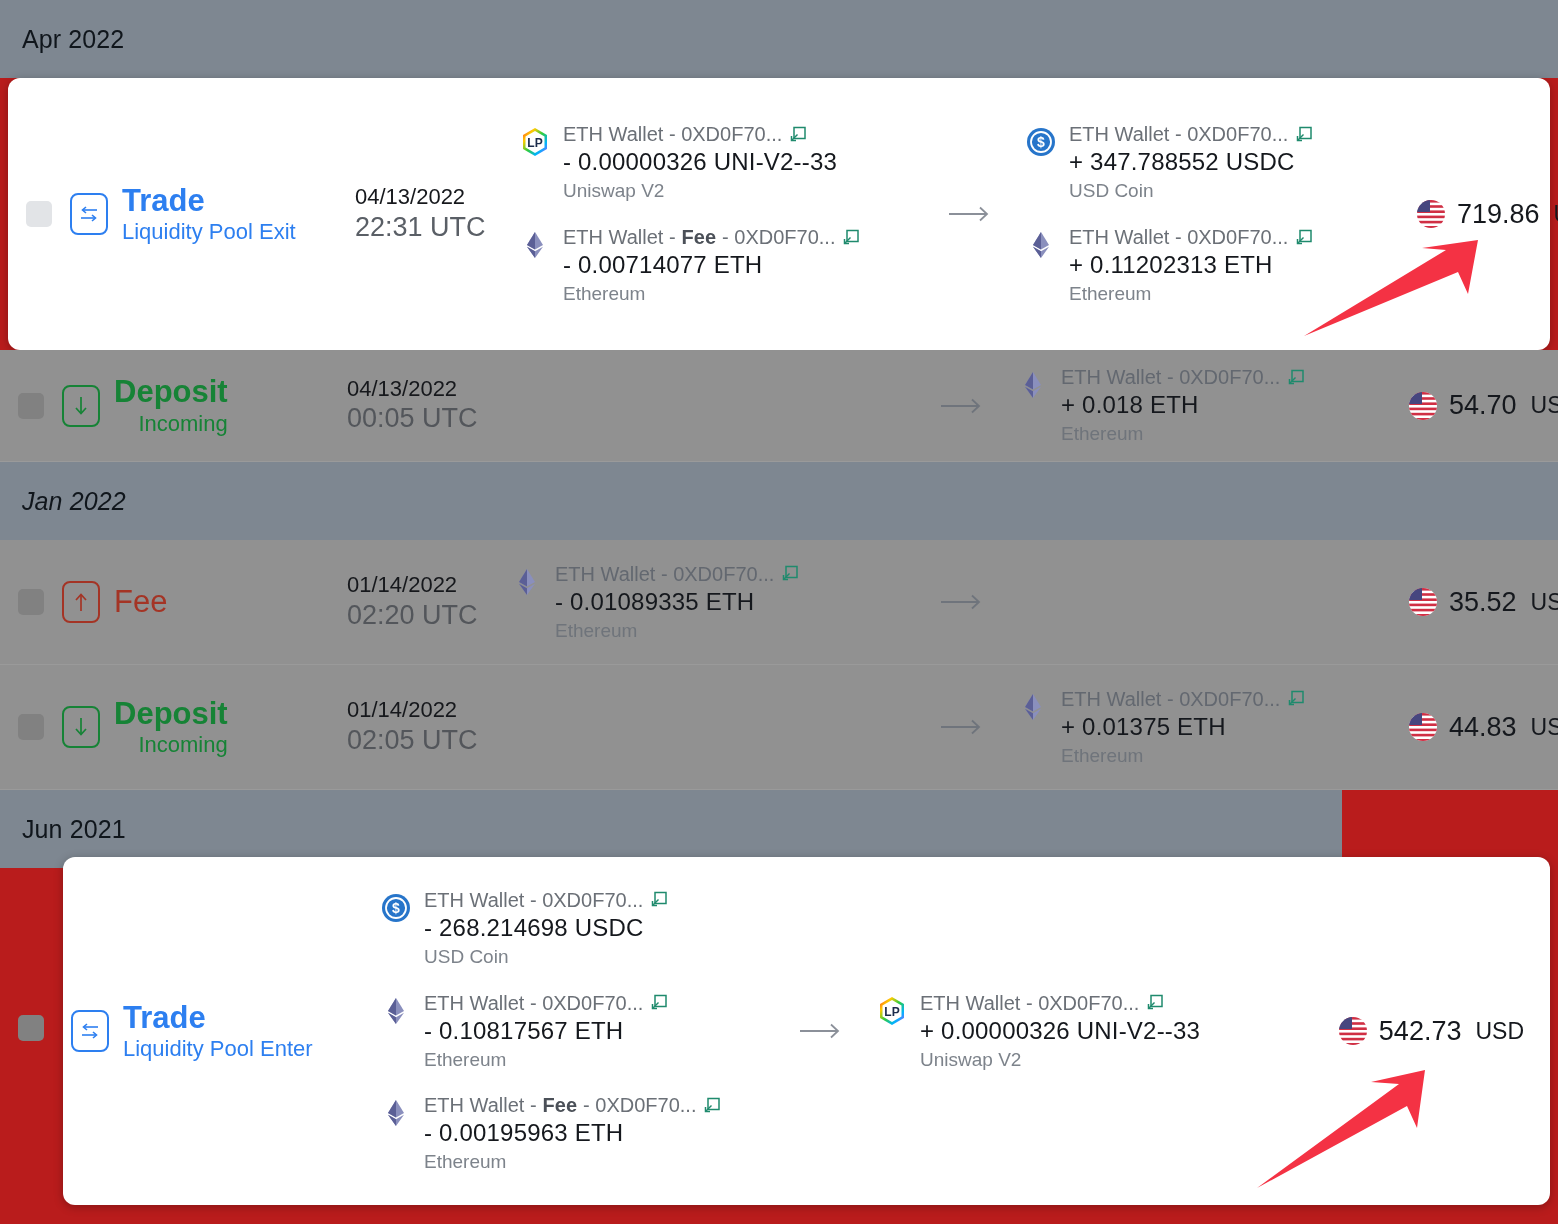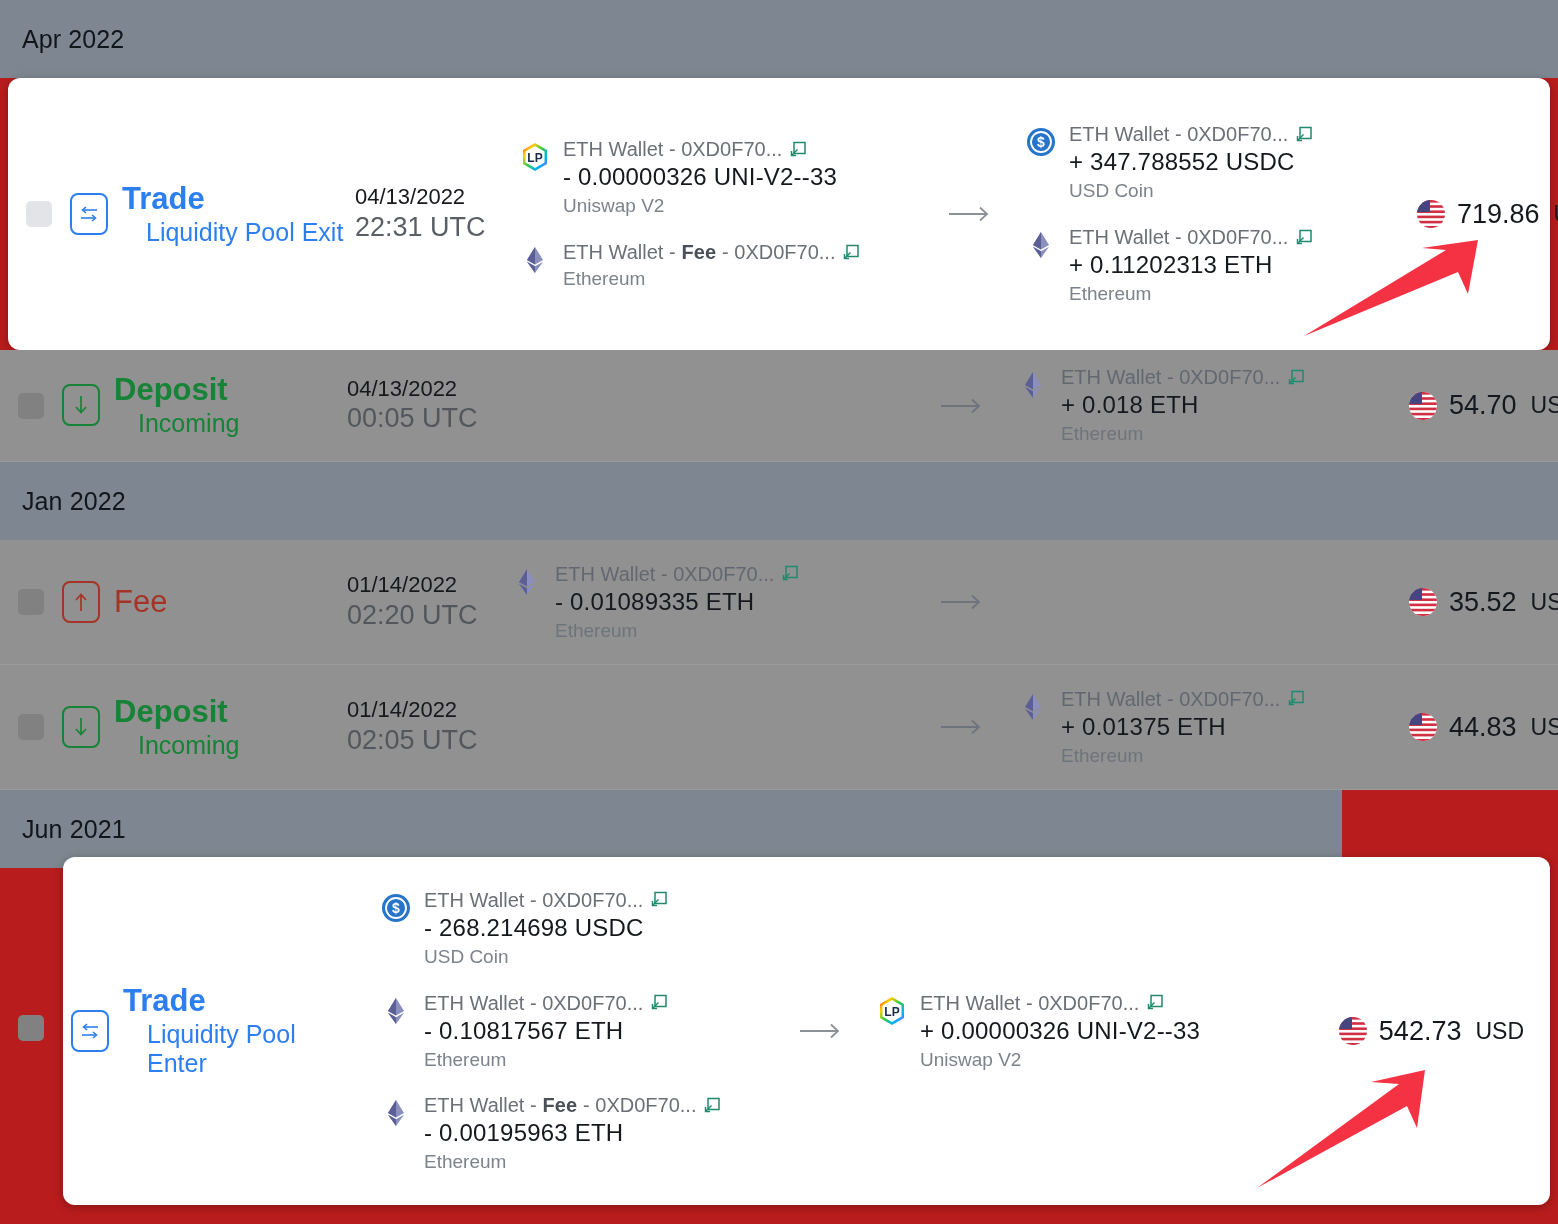--- a/index.html
+++ b/index.html
@@ -56,23 +56,23 @@
     display: flex; align-items: center; gap: 14px;
   }
   .type-badge {
     width: 38px; height: 42px; border-radius: 8px;
     border: 2px solid currentColor;
     display: flex; align-items: center; justify-content: center;
     flex: 0 0 38px;
   }
   .type-text { display: flex; flex-direction: column; line-height: 1.18; }
   .type-title { font-size: 31px; font-weight: 700; }
-  .type-sub { font-size: 25px; font-weight: 400; margin-left: 24px; }
+  .type-sub { font-size: 22px; font-weight: 400; }
   .t-trade { color: #2d7ff0; }
-  .t-deposit { color: #1a9d3d; }
+  .t-deposit { color: #1a9d3d; text-align: right; }
   .t-fee { color: #e23b27; }
   .dim .t-deposit { color: #168336; }
   .dim .t-fee { color: #a43425; }
 
   .col-date {
     width: 150px; flex: 0 0 150px;
     display: flex; flex-direction: column; line-height: 1.22;
   }
   .date-d { font-size: 22px; color: #16181c; }
   .date-t { font-size: 27px; color: #5a5f66; }
@@ -203,20 +203,21 @@
               <b>Fee</b>
               <span> - 0XD0F70...</span>
             <span class="ext-link">
               <svg width="20" height="20" viewBox="0 0 20 20" fill="none" stroke="#1f8a6d" stroke-width="1.5">
                 <rect x="6" y="2.5" width="11" height="11"></rect>
                 <path d="M9.5 9.5 L3.5 15.5"></path>
                   <path d="M3.5 11 L3.5 15.5 L8 15.5"></path>
               </svg>
             </span>
           </span>
+          <span class="asset-amt">- 0.00714077 ETH</span>
           <span class="asset-net">Ethereum</span>
         </span>
       </div>
     </div>
 
     <div class="col-arrow">
       <svg width="46" height="20" viewBox="0 0 46 20" fill="none" stroke="#8b9099" stroke-width="1.8">
         <path d="M2 10 H40"></path>
           <path d="M33 3.5 L40 10 L33 16.5"></path>
       </svg>
@@ -368,21 +369,21 @@
             </g>
             <rect width="15" height="14" fill="#46467f"></rect>
           </g>
         </svg>
       </span>
       <span class="usd-amt">54.70</span>
       <span class="usd-cur">USD</span>
     </div>
   </div>
 
-  <div class="month-header" style="position:absolute; left:0; top:462px; width:1558px; height:78px;">
+  <div class="month-header" style="position:absolute; left:0; top:462px; width:1558px; height:78px;font-style:italic;">
     <span>Jan 2022</span>
   </div>
 
   <div class="txn-row dim" style="position:absolute; left:0; top:540px; width:1558px; height:125px;">
     <div class="col-check">
       <div class="checkbox"></div>
     </div>
     <div class="col-type">
       <div class="type-badge t-fee">
         <svg width="18" height="24" viewBox="0 0 18 24" fill="none" stroke="#a43425" stroke-width="1.7">

